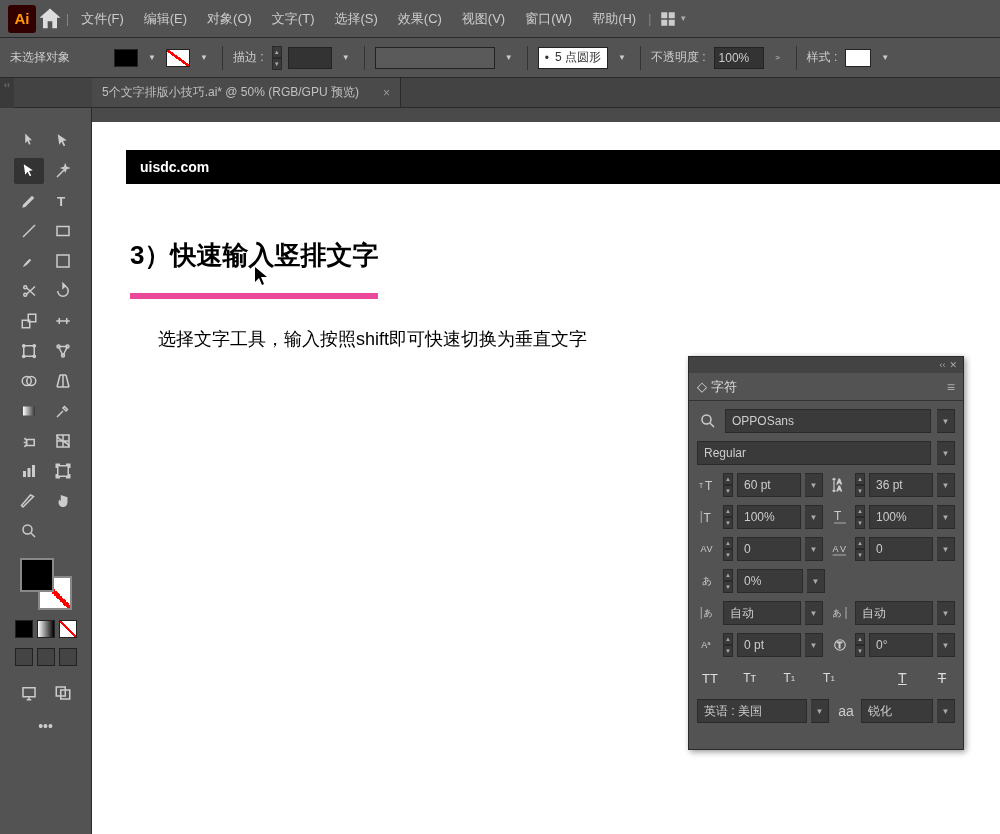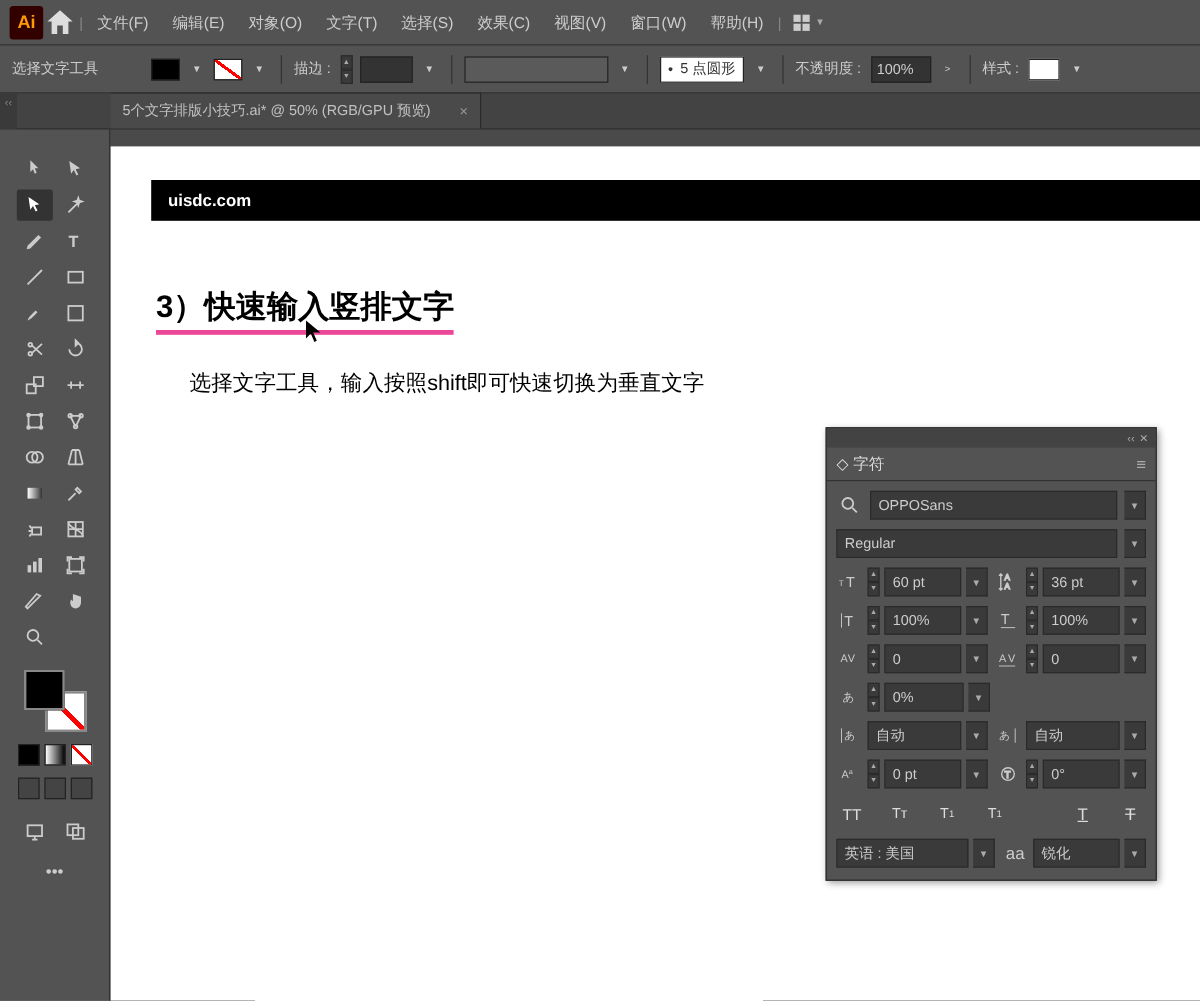--- a/index.html
+++ b/index.html
@@ -29,21 +29,21 @@
 .mini-tab { width: 14px; background: #3a3a3a; color:#888; font-size:9px; display:flex; align-items:flex-start; justify-content:center; height:30px; position:absolute; left:0; top:78px; padding-top:2px;}
 .doc-tab { background: #4a4a4a; color: #c0c0c0; padding: 6px 10px; font-size: 12px; display: flex; align-items: center; gap: 24px; border-top: 1px solid #2a2a2a; border-right: 1px solid #2a2a2a; }
 .doc-tab .close { color:#999; cursor:pointer; font-size:12px;}
 
 
 .main { position:absolute; left:92px; top:108px; right:0; bottom:0; background:#4a4a4a; overflow:hidden;}
 .canvas { position:absolute; left:0; top:14px; width:1000px; height:900px; background:#fff; }
 .canvas .banner { background:#000; color:#fff; margin:28px 34px 0 34px; height:34px; display:flex; align-items:center; justify-content:space-between; padding:0 14px; font-size:16px; font-weight:bold;}
 .canvas .banner .site { font-size:14px; font-weight:bold;}
 .canvas h2 { margin: 54px 0 0 38px; font-size: 26px; color:#000; font-weight:bold;}
-.canvas .underline { border-bottom:4px solid #ec4899; display:inline-block; padding-bottom:2px;}
+.canvas .underline { border-bottom:6px solid #ec4899; display:inline-block; padding-bottom:20px;}
 .canvas .cursor-arrow { position:absolute; left:162px; top:144px; font-size:18px; color:#000;}
 .canvas p { margin: 28px 0 0 66px; font-size: 18px; color:#000;}
 
 
 .toolbox { position:absolute; left:0; top:108px; width:92px; bottom:0; background:#535353; border-right:1px solid #2a2a2a; display:flex; flex-direction:column; align-items:center; padding-top:20px; gap:0;}
 .tool-grid { display:grid; grid-template-columns: 30px 30px; gap:4px 4px; margin-bottom:6px;}
 .tool-btn { width:30px; height:26px; background:#535353; display:flex; align-items:center; justify-content:center; color:#ccc; cursor:pointer; border-radius:2px;}
 .tool-btn.sel { background:#333; }
 .tool-btn svg { width:18px; height:18px; }
 .color-area { margin-top:8px; position:relative; width:52px; height:52px;}
@@ -61,21 +61,21 @@
 .edit-toolbar { margin-top:14px; display:flex; gap:4px;}
 .dots { margin-top:12px; color:#ccc; font-size:14px;}
 
 
 .char-panel { position:absolute; right:36px; top:356px; width:276px; background:#535353; border:1px solid #2a2a2a; box-shadow:2px 2px 6px rgba(0,0,0,.4);}
 .char-panel .panel-top { height:16px; background:#434343; display:flex; align-items:center; justify-content:flex-end; padding:0 6px; gap:4px;}
 .char-panel .panel-top span { font-size:9px; color:#aaa; cursor:pointer;}
 .char-panel .panel-tabs { height:28px; display:flex; align-items:center; justify-content:space-between; padding:0 8px; border-bottom:1px solid #333;}
 .char-panel .panel-tabs .tab { display:flex; align-items:center; gap:4px; color:#ddd; font-size:13px;}
 .char-panel .panel-tabs .menu-lines { color:#aaa; font-size:14px;}
-.char-panel .body { padding:8px 8px 10px 8px; display:flex; flex-direction:column; gap:8px;}
+.char-panel .body { padding:8px 8px 26px 8px; display:flex; flex-direction:column; gap:8px;}
 .field-row { display:flex; align-items:center; gap:6px;}
 .field-row.two-col { justify-content: space-between;}
 .field-row .col { display:flex; align-items:center; gap:4px; width:128px;}
 .char-input { background:#3a3a3a; color:#ccc; border:1px solid #2a2a2a; height:24px; padding:0 6px; flex:1; display:flex; align-items:center; font-size:12px;}
 .char-dd { width:18px; height:24px; background:#3a3a3a; border:1px solid #2a2a2a; border-left:none; display:flex; align-items:center; justify-content:center; color:#aaa; font-size:8px; cursor:pointer;}
 .char-icon { width:22px; height:22px; display:flex; align-items:center; justify-content:center; color:#ccc; font-size:14px;}
 .char-icon svg { width:18px; height:18px;}
 .stepper { width:10px; display:flex; flex-direction:column;}
 .stepper span { height:12px; background:#3a3a3a; border:1px solid #2a2a2a; font-size:6px; color:#aaa; display:flex; align-items:center; justify-content:center;}
 .tt-row { display:flex; align-items:center; justify-content:space-between; padding:2px 0;}
@@ -109,21 +109,21 @@
         <rect x="3" y="3" width="8" height="8"></rect>
         <rect x="13" y="3" width="8" height="8"></rect>
         <rect x="3" y="13" width="8" height="8"></rect>
         <rect x="13" y="13" width="8" height="8"></rect>
       </svg>
   </div>
   <span style="font-size:8px;color:#aaa;margin-left:2px">▼</span>
 </div>
 
 <div class="optbar">
-  <span class="label">选择文字工具</span>
+  <span class="label">未选择对象</span>
   <div style="width:30px"></div>
   <div class="swatch black"></div>
   <div class="dd-arrow">▼</div>
   <div class="swatch none"></div>
   <div class="dd-arrow">▼</div>
   <div class="div-v"></div>
   <span class="label">描边 :</span>
   <div class="stepper">
       <span>▲</span>
       <span>▼</span>

